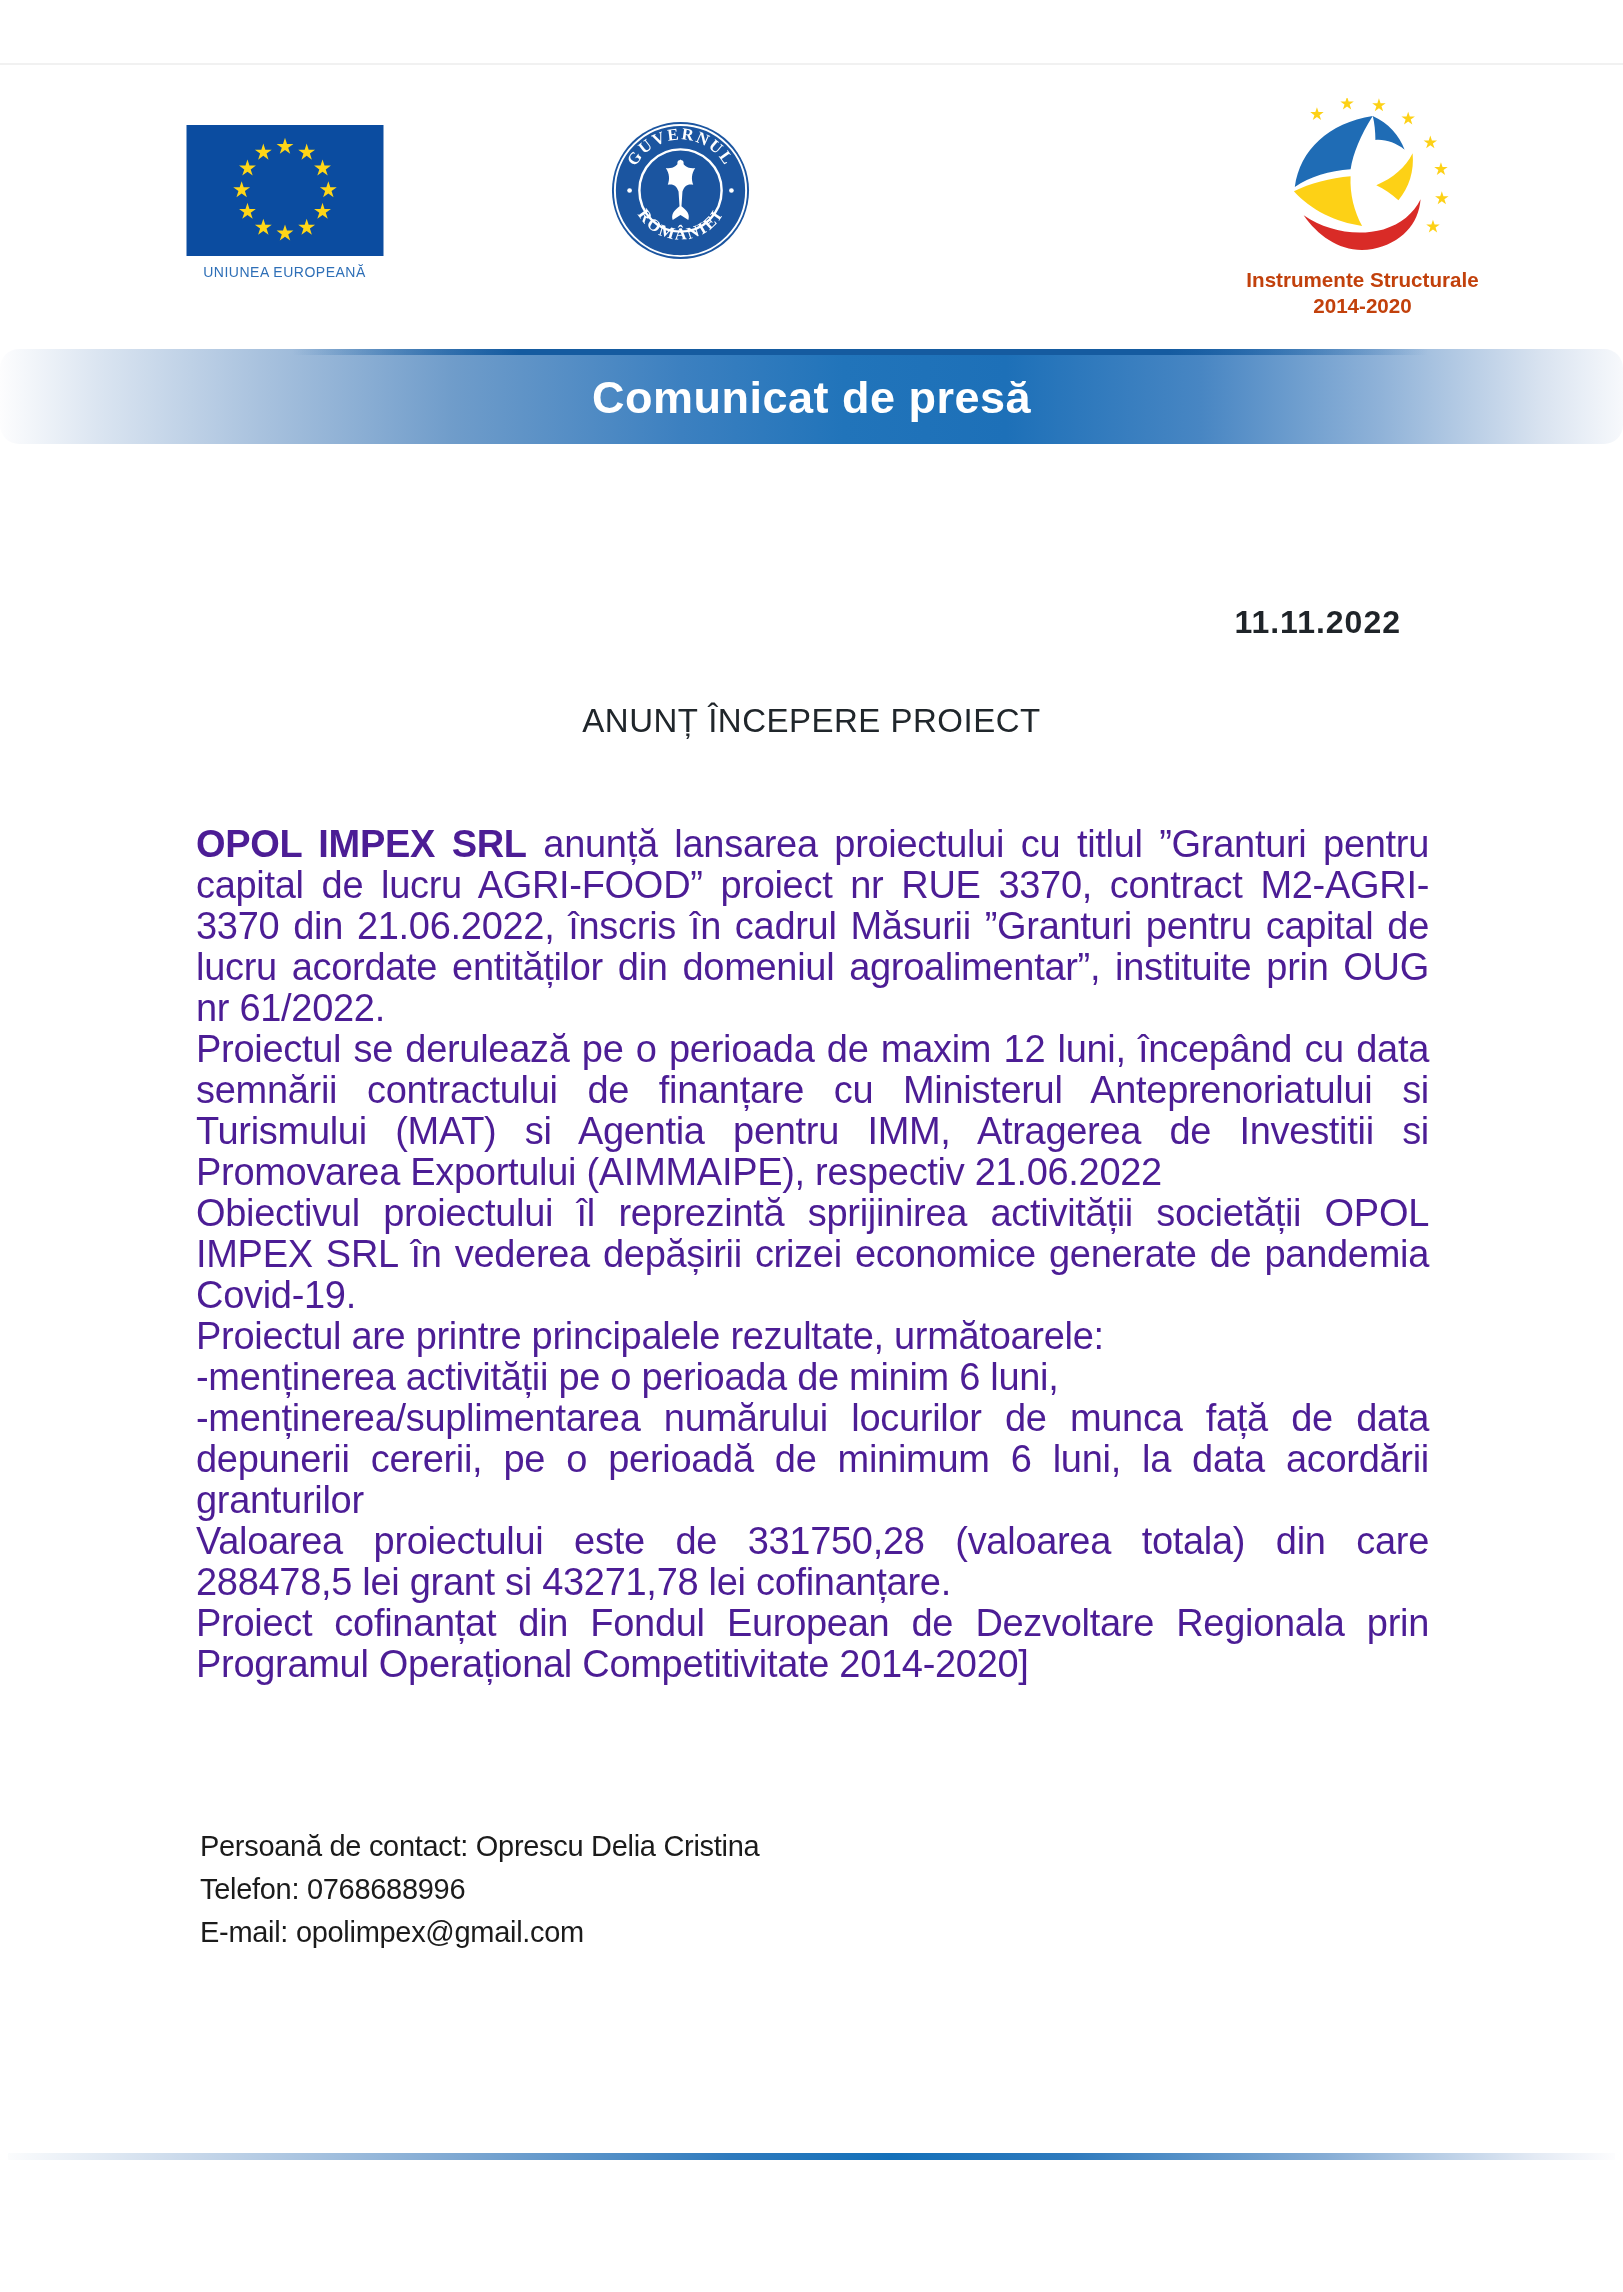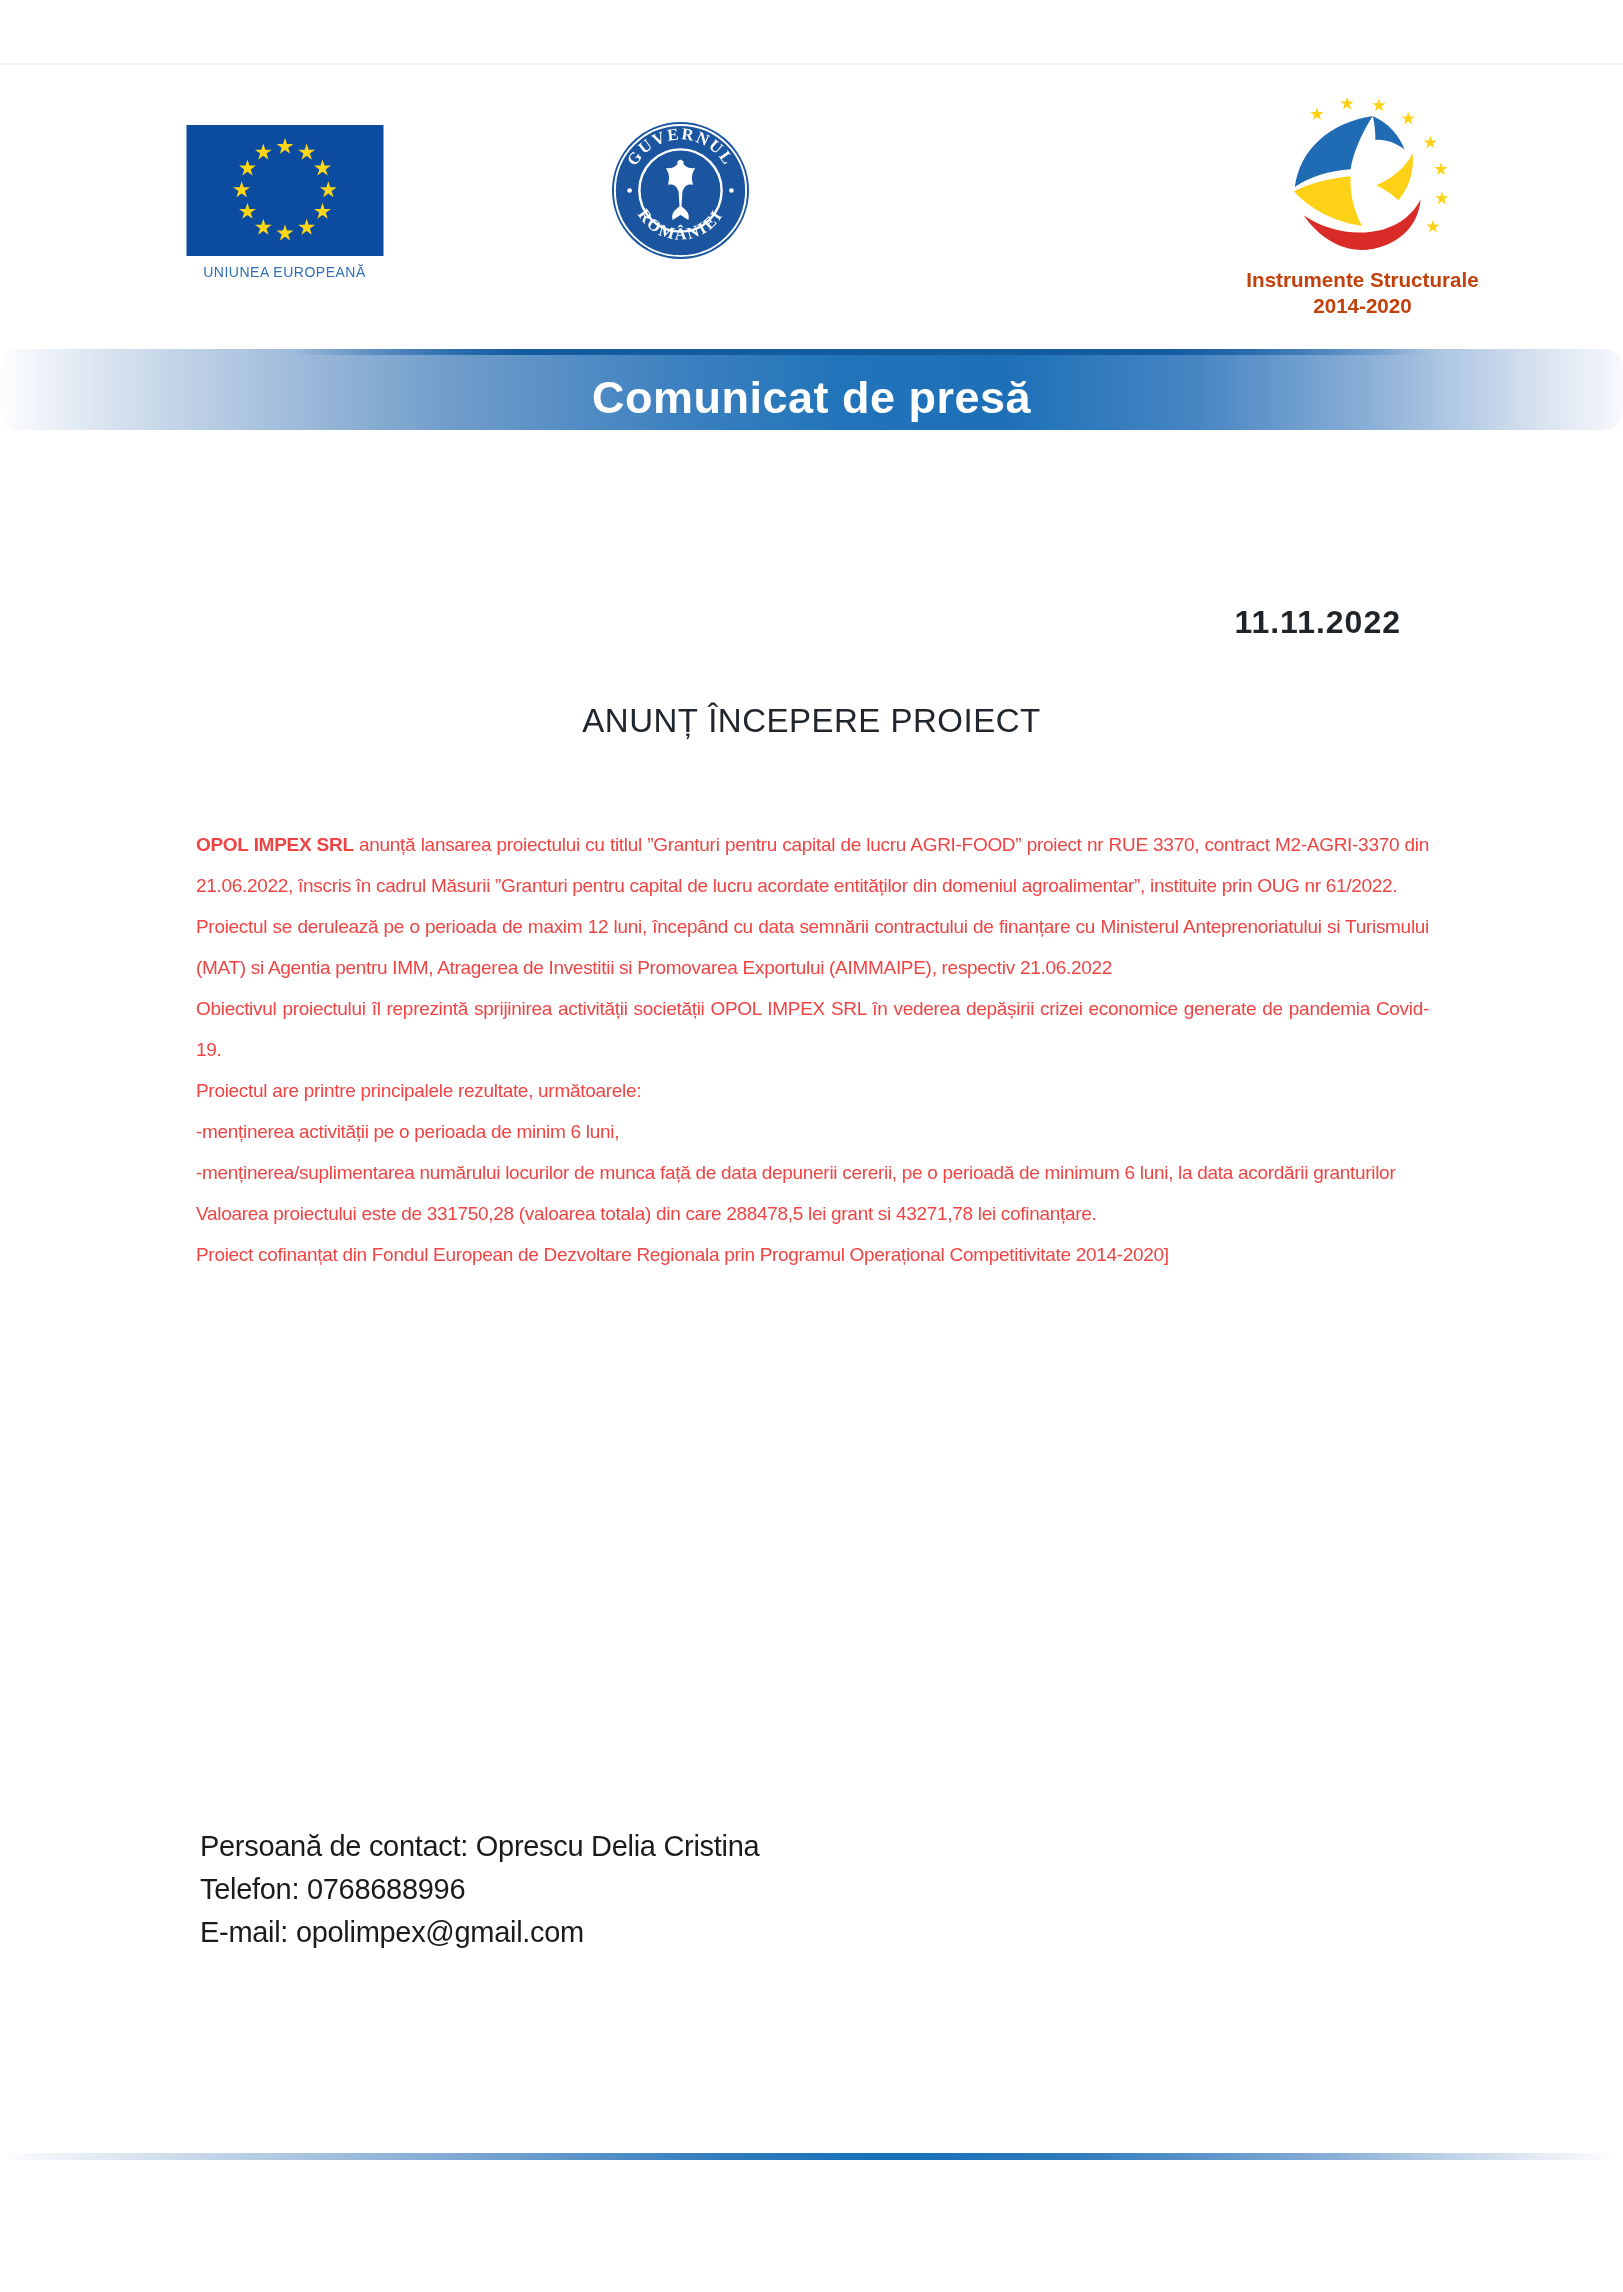--- a/index.html
+++ b/index.html
@@ -27,21 +27,21 @@
   }
 
   .gov-seal { position: absolute; left: 610px; top: 120px; width: 141px; height: 141px; }
 
   .si-logo { position: absolute; left: 1230px; top: 98px; width: 265px; text-align: center; }
   .si-graphic { display: block; margin: 0 auto; width: 186px; height: 169px; }
   .si-caption { font-size: 20.6px; font-weight: bold; color: #c2410c; line-height: 25.5px; }
 
   
   .banner {
-    position: absolute; left: 0; top: 349px; width: 1623px; height: 81px;
+    position: absolute; left: 0; top: 349px; width: 1623px; height: 95px;
     background: linear-gradient(90deg,
       #fdfdfe 0%, #dbe5f1 6%, #a9c2de 16%, #6f9cca 28%,
       #3c80c0 42%, #2174ba 52%, #1d70b8 62%, #4886c3 74%,
       #8fb2d8 85%, #d9e3f0 95%, #f7f9fc 100%);
     border-radius: 19px;
   }
   .banner::before {
     content: ""; position: absolute; top: 0; left: 0; right: 0; height: 5.9px;
     background: linear-gradient(90deg,
       rgba(21,91,160,0) 18%, #155ba0 32%, #155ba0 72%, rgba(21,91,160,0) 88%);
@@ -56,22 +56,22 @@
     position: absolute; top: 604px; right: 222px;
     font-size: 32px; font-weight: bold; color: #1f2429; letter-spacing: 1px;
   }
   .doc-title {
     position: absolute; top: 702px; left: 0; width: 1623px; text-align: center;
     font-size: 33px; font-weight: normal; color: #20262b; letter-spacing: 0.5px;
   }
 
   .body-col {
     position: absolute; left: 196px; top: 824px; width: 1233px;
-    font-size: 19px; line-height: 41px; letter-spacing: -0.3px;
-    text-align: justify; color: #ef4444;
+    font-size: 38px; line-height: 41px; letter-spacing: -0.3px;
+    text-align: justify; color: #4c1d95;
   }
   .body-col p { margin: 0; }
   .bold { font-weight: bold; }
   .p-valoare { margin-top: 41px; }
   .p-cofinantat { margin-top: 83px; }
 
   .contact-block {
     position: absolute; left: 200px; top: 1825px; width: 1078px;
     font-size: 29px; line-height: 43px; letter-spacing: -0.3px; color: #1b1b1b;
   }

